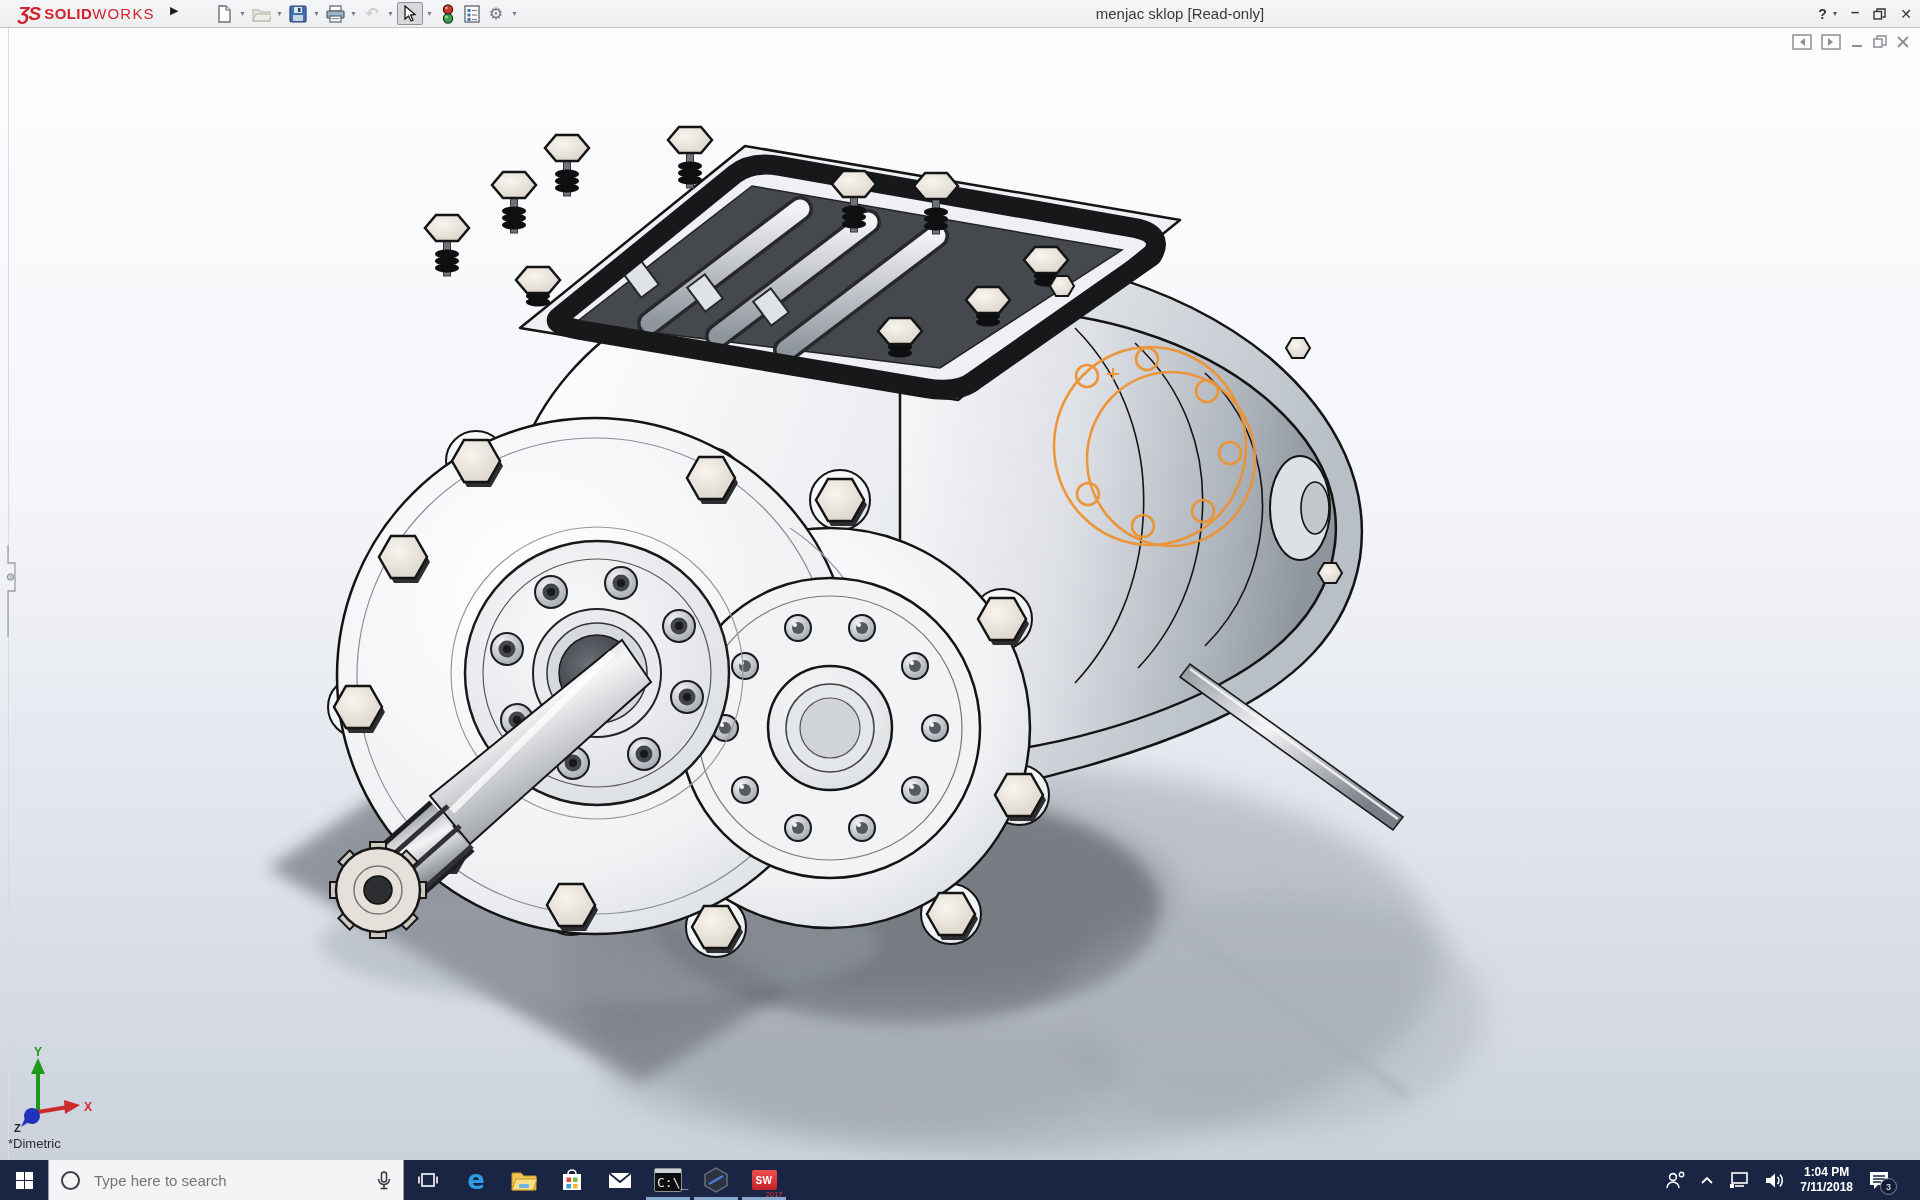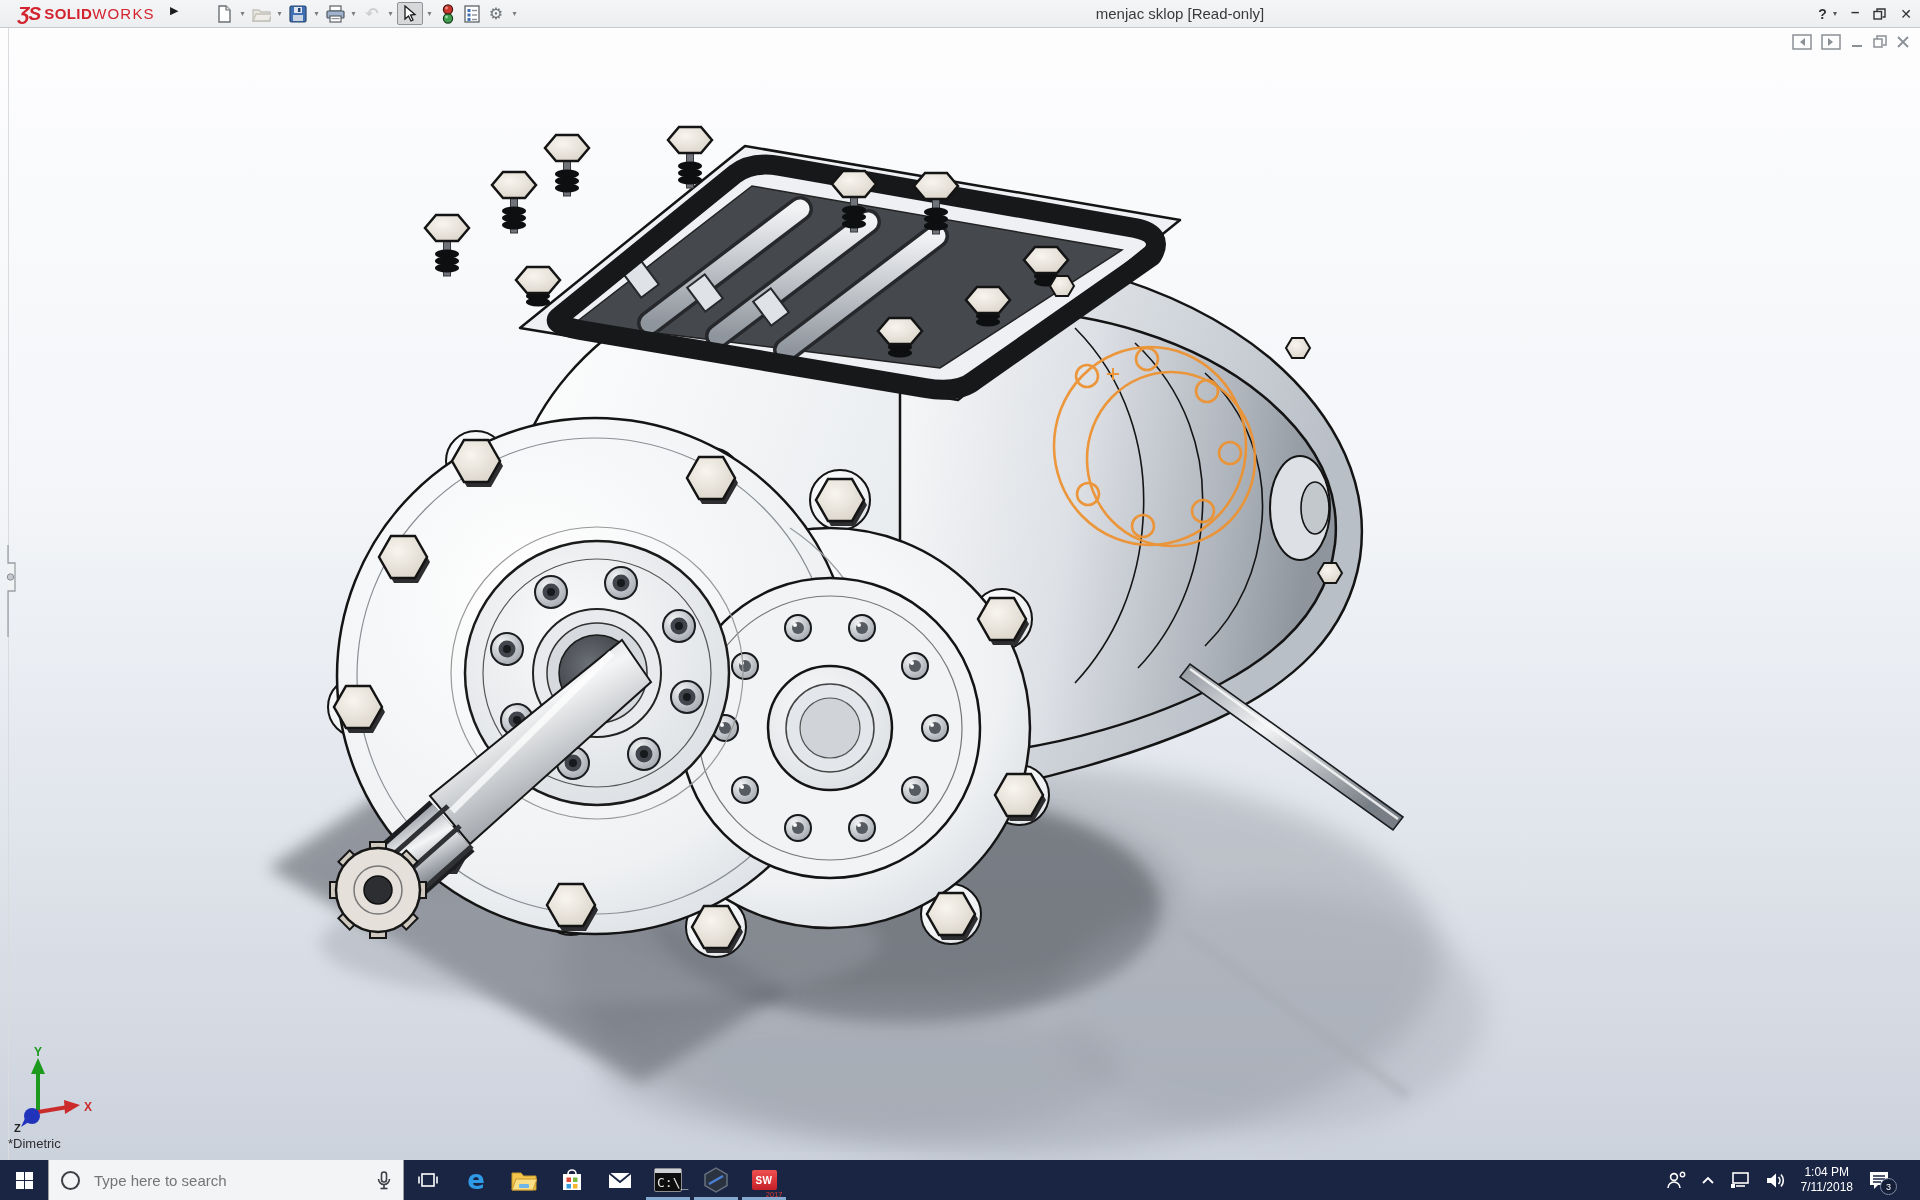--- a/index.html
+++ b/index.html
@@ -51,21 +51,21 @@
   .cmdbox{width:26px;height:22px;background:#0d0d0d;border:1px solid #8b8f94;border-radius:2px;position:relative;}
   .cmdbox .strip{position:absolute;left:0;top:0;right:0;height:4px;background:#cfd2d5;}
   .cmdbox .ctext{position:absolute;left:2px;top:6px;font-size:13px;color:#e8e8e8;
                  font-family:"DejaVu Sans Mono",monospace;letter-spacing:0;}
   .swbox{width:25px;height:20px;background:linear-gradient(#ee5050,#c51f27);border-radius:2px;
          display:flex;align-items:center;justify-content:center;position:relative;}
   .swbox .sw{color:#fff;font-weight:bold;font-size:10px;letter-spacing:.5px;text-align:center;}
   .swbox .yr{position:absolute;right:-6px;bottom:-9px;color:#e23a33;font-size:7.5px;font-weight:normal;}
   .tray{margin-left:auto;display:flex;align-items:center;gap:15px;padding-right:10px;}
   .tray .item{position:relative;display:flex;align-items:center;justify-content:center;cursor:pointer;}
-  .clock{text-align:center;font-size:12px;line-height:15px;cursor:pointer;}
+  .clock{text-align:center;font-size:12px;line-height:15px;cursor:pointer;font-weight:bold;}
   .badge{position:absolute;right:-7px;bottom:-5px;width:15px;height:15px;border-radius:50%;
          background:#141e36;border:1px solid #7d8aa5;font-size:9px;display:flex;align-items:center;
          justify-content:center;color:#fff;}
   .showdesk{width:4px;border-left:1px solid #3a4563;cursor:pointer;}
 </style>
 </head>
 <body>
 
 <div class="screen">
 

